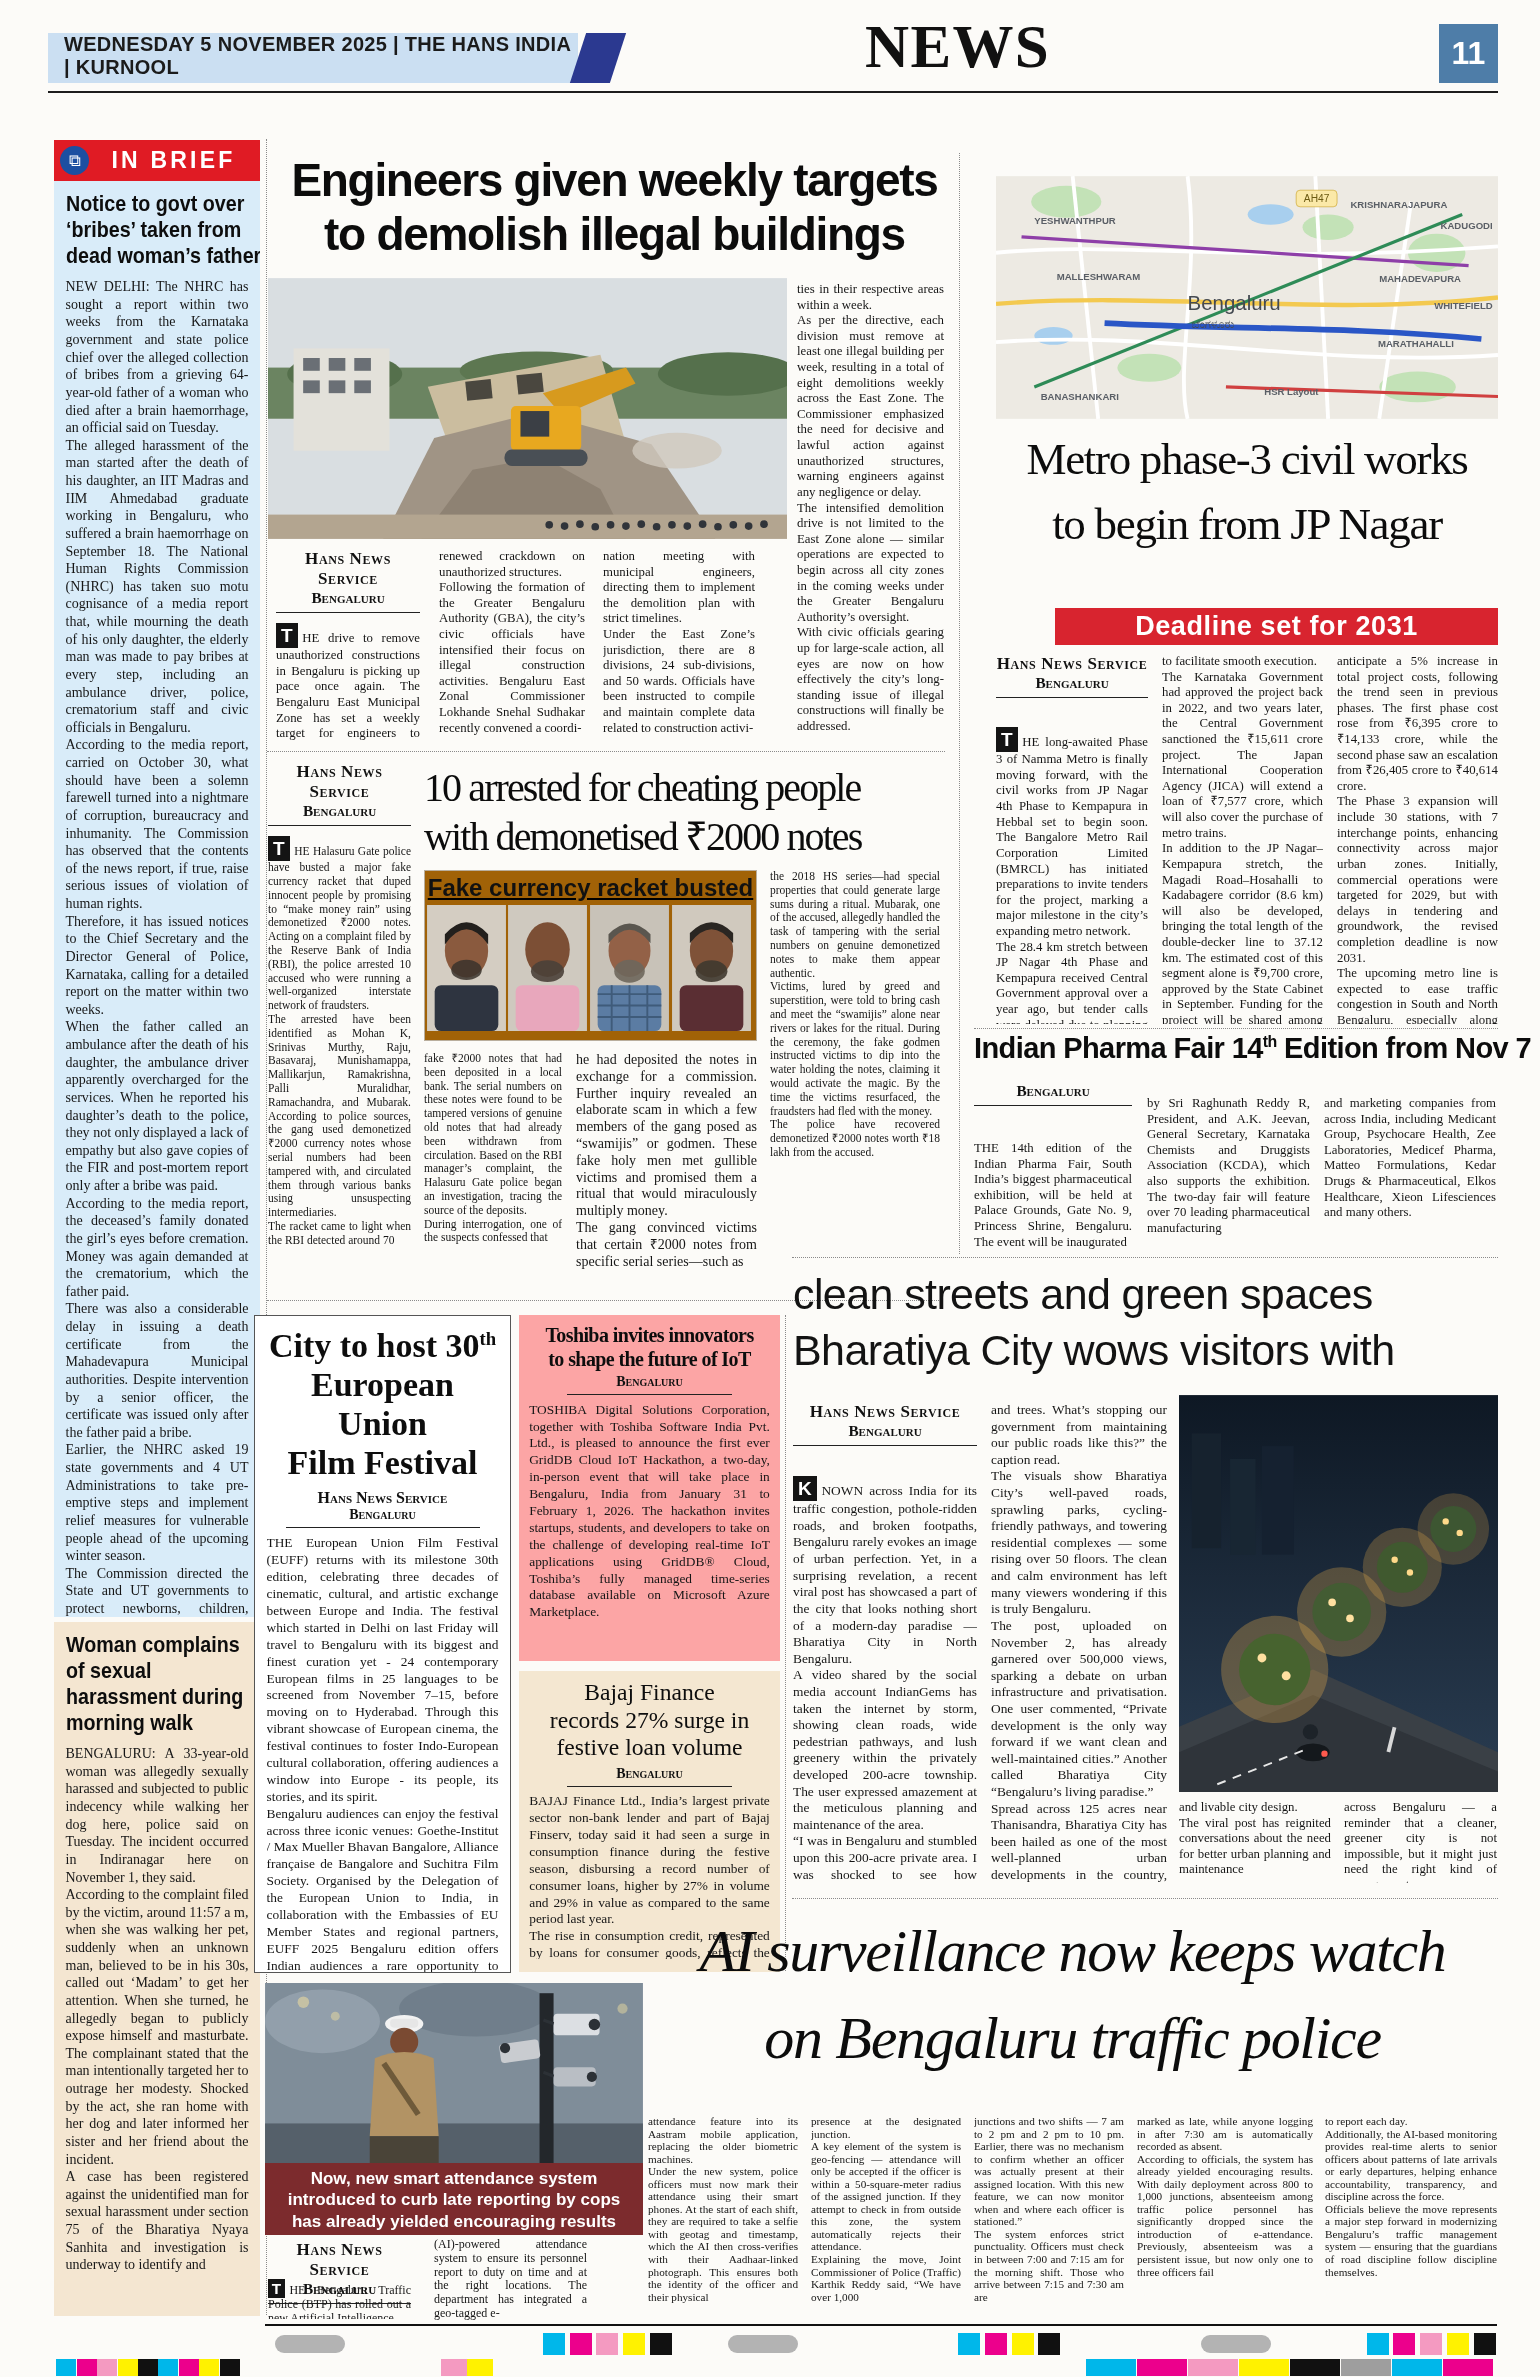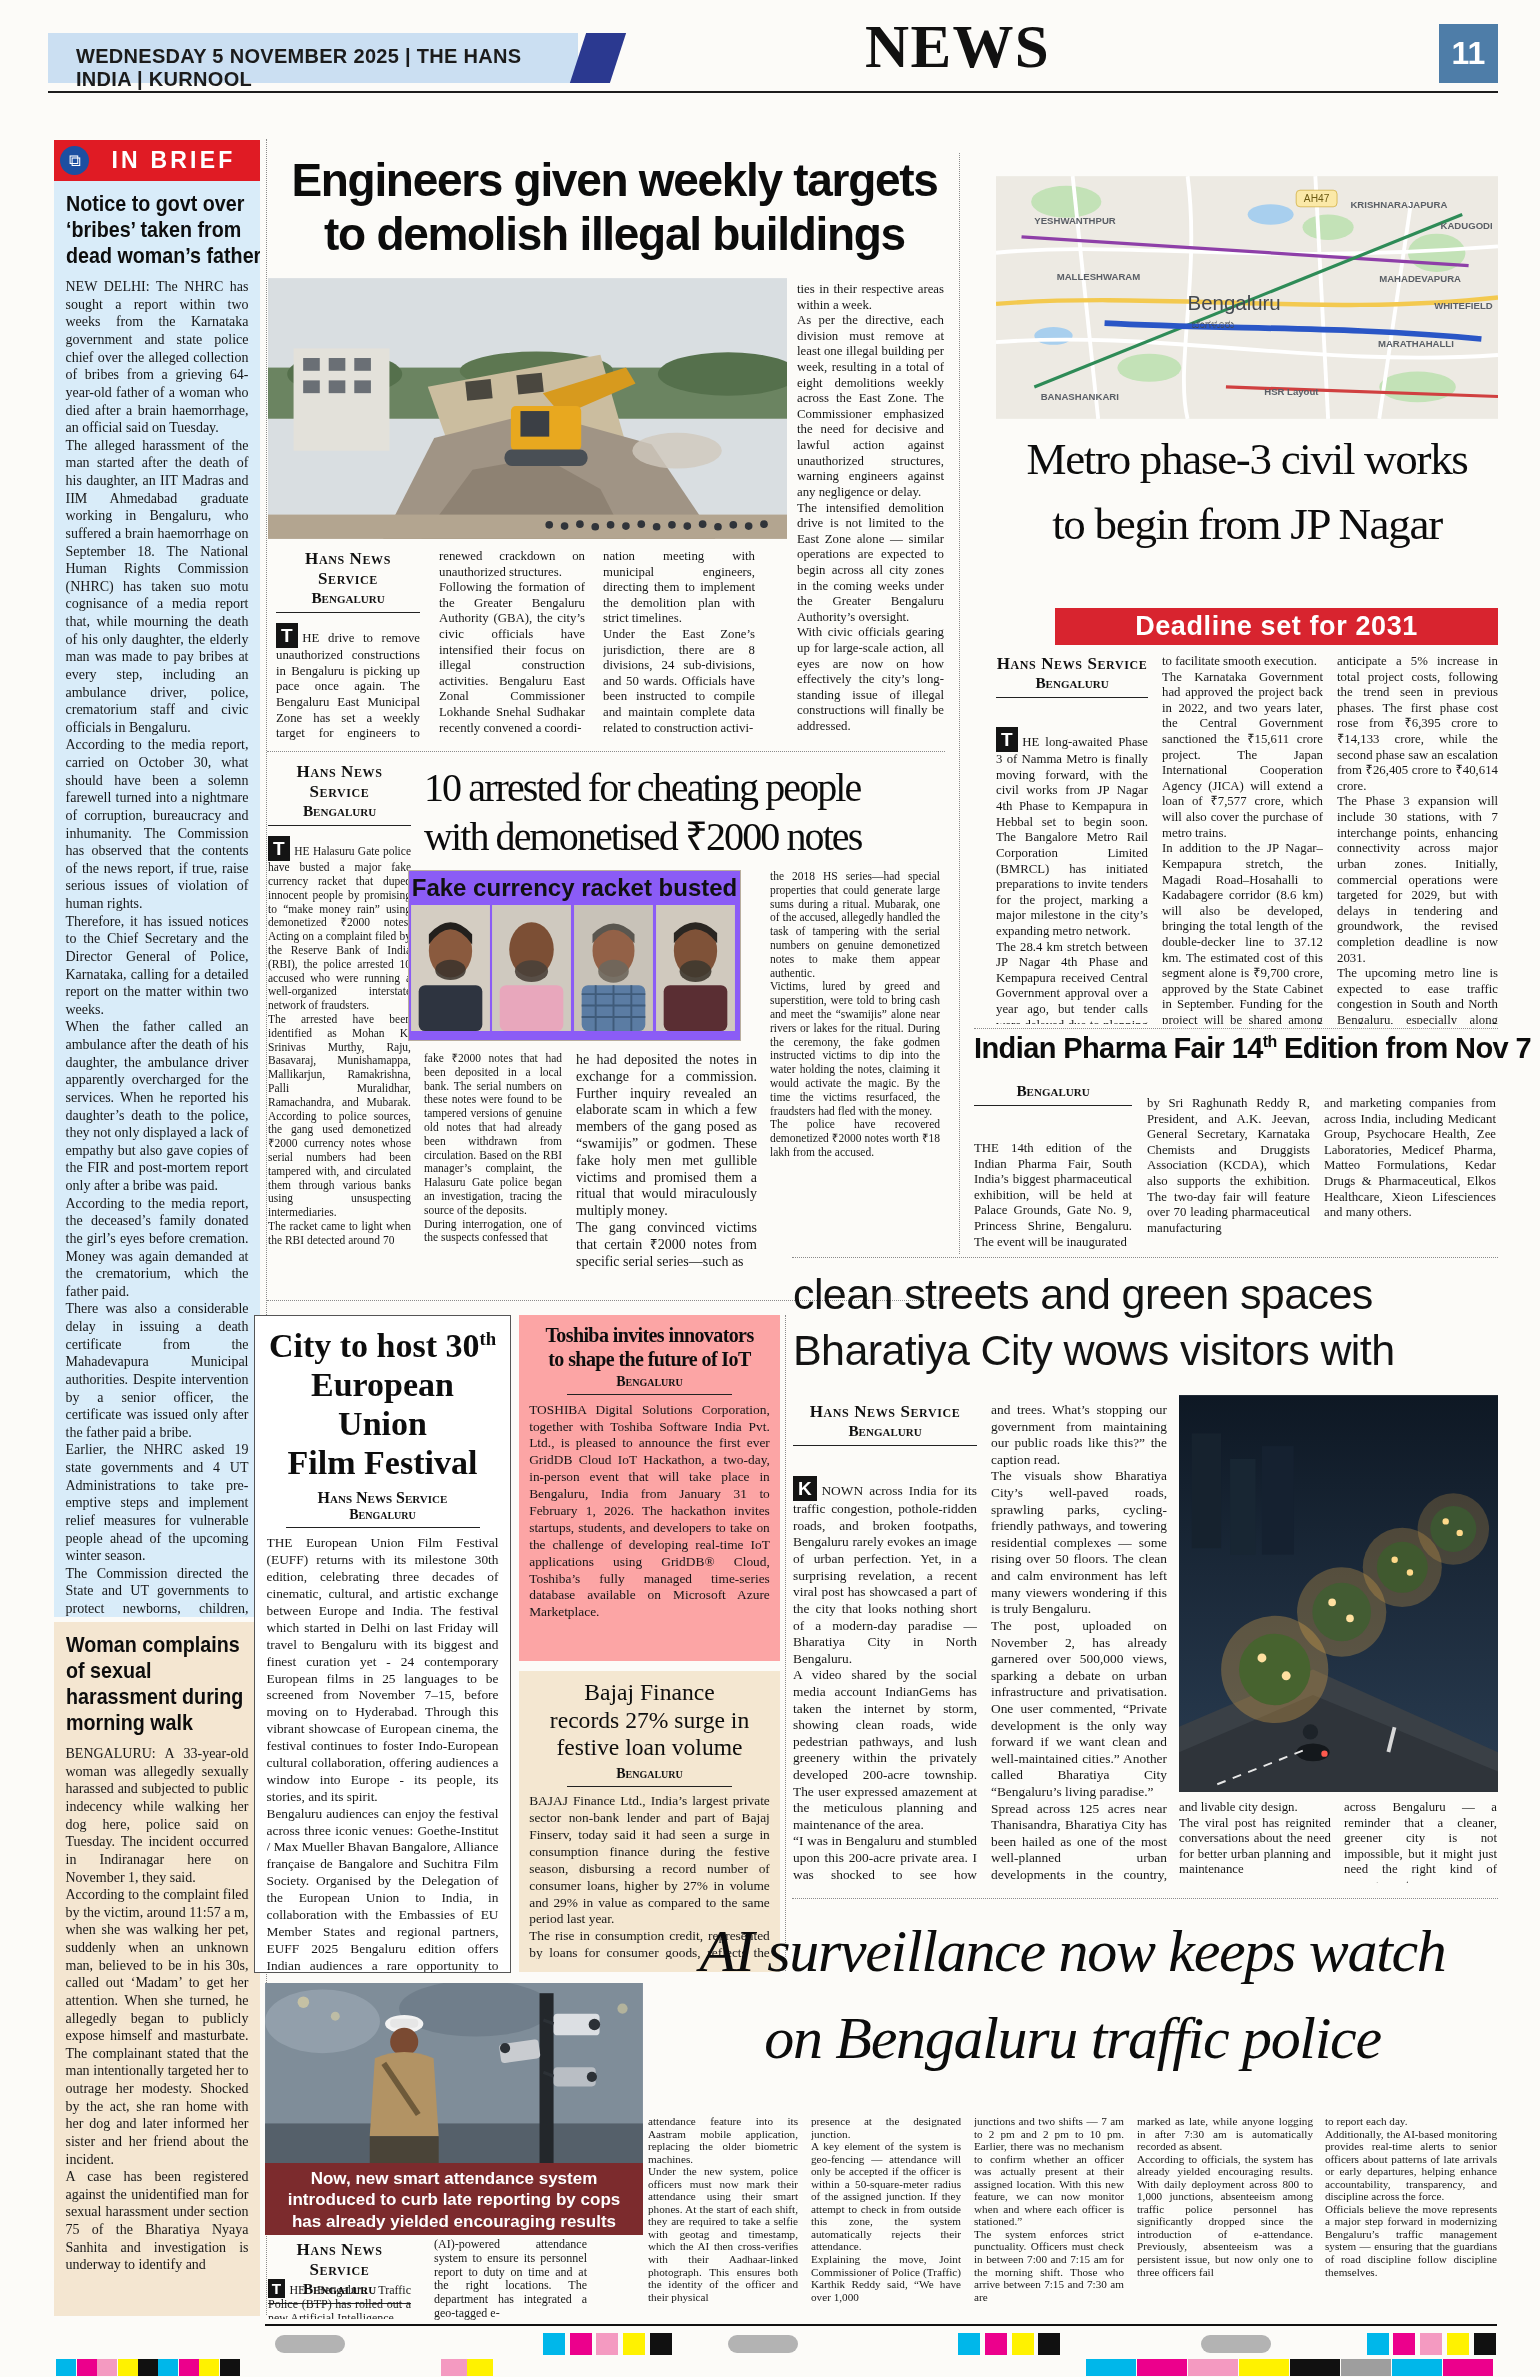--- a/index.html
+++ b/index.html
@@ -1,20 +1,20 @@
 <!DOCTYPE html>
 <html style="font-size:10.2px"><head>
 <meta charset="utf-8">
 <style>
   html,body{margin:0;padding:0;background:#e8e6e2;}
   .page{position:relative;width:1541px;height:2377px;background:#fcfbf8;font-family:"Liberation Serif",serif;overflow:hidden;}
   .abs{position:absolute;}
   
   .hbar{position:absolute;left:48px;top:33px;width:530px;height:50px;background:#cbdff2;}
-  .hbar .dt{padding-left:28px;line-height:50px;font:700 20px "Liberation Sans",sans-serif;color:#1b1b1b;letter-spacing:0.3px;margin-top:12px;}
+  .hbar .dt{padding-left:16px;line-height:50px;font:700 20px "Liberation Sans",sans-serif;color:#1b1b1b;letter-spacing:0.3px;}
   .hskew{position:absolute;left:578px;top:33px;width:40px;height:50px;background:#2b3990;transform:skewX(-18deg);}
   .newsTitle{position:absolute;left:734px;top:11.5px;width:447px;text-align:center;font:700 61px "Liberation Serif",serif;color:#111;letter-spacing:1.3px;}
   .pnum{position:absolute;left:1439px;top:24px;width:59px;height:59px;background:#4e7da8;color:#fff;font:700 32px/59px "Liberation Sans",sans-serif;text-align:center;}
   .hrule{position:absolute;left:48px;top:91px;width:1450px;border-top:2.6px solid #1d1d1d;}
   
   .col{position:absolute;font:12.8px/1.22 "Liberation Serif",serif;color:#161616;text-align:justify;white-space:pre-line;overflow:hidden;}
   .byline{position:absolute;text-align:center;font-family:"Liberation Serif",serif;font-variant:small-caps;color:#111;border-bottom:1.9px solid #222;padding-bottom:5.1px;}
   .byline .b1{font-size:17px;font-weight:700;letter-spacing:0.6px;}
   .byline .b2{font-size:15.3px;font-weight:700;}
   .bylineIn{text-align:center;font-variant:small-caps;color:#111;border-bottom:1.3px solid #222;padding-bottom:3.8px;margin:6.4px 19px 7.7px;}
@@ -37,21 +37,21 @@
   .hlBrief{transform:scaleX(.88);transform-origin:left top;font:800 22.4px/1.16 "Liberation Sans",sans-serif;color:#0d0d0d;}
   .hlBrief .ln{white-space:nowrap;}
   .briefBody{margin-top:9px;font:14px/1.26 "Liberation Serif",serif;text-align:justify;white-space:pre-line;color:#161616;}
   
   .euffCard{left:254px;top:1315px;width:257px;height:658px;background:#fff;border:1.9px double #555;box-sizing:border-box;}
   .toshibaCard{left:519px;top:1315px;width:261px;height:346px;background:#fca5a5;box-sizing:border-box;}
   .bajajCard{left:519px;top:1671px;width:261px;height:301px;background:#f4e7d1;box-sizing:border-box;}
   .boxHl{text-align:center;font-family:Liberation Serif, serif;font-weight:800;color:#0d0d0d;}
   .boxBody{font:13.4px/1.26 "Liberation Serif",serif;text-align:justify;white-space:pre-line;color:#161616;overflow:hidden;}
   
-  .photobox{position:absolute;left:408px;top:870px;width:333px;height:171px;background:#8b5cf6;border:0.6px solid #b9ae9d;box-sizing:border-box;}
+  .photobox{position:absolute;left:424px;top:870px;width:333px;height:171px;background:#a16207;border:0.6px solid #b9ae9d;box-sizing:border-box;text-decoration:underline;}
   .fcCaption{font:800 24px/34px "Liberation Sans",sans-serif;text-align:center;color:#111;}
   .mugs{display:flex;gap:2.6px;padding:0 1.9px;}
   
   .kicker{position:absolute;left:1055px;top:608px;width:443px;height:37px;background:#d8242f;color:#fff;text-align:center;font:800 27px/37px "Liberation Sans",sans-serif;letter-spacing:0.6px;}
   .maroonBanner{position:absolute;left:265px;top:2163px;width:378px;height:72px;background:#7c2b2d;color:#fff;text-align:center;font:800 17px/1.25 "Liberation Sans",sans-serif;padding:5.1px 14px;box-sizing:border-box;}
   
   .pill{position:absolute;width:70px;height:18px;border-radius:9px;background:#b3b3b3;}
   .sq{position:absolute;width:22px;height:22px;}
   .botRule{position:absolute;left:265px;top:2324px;width:1232px;border-top:2.6px solid #111;}
 </style>

